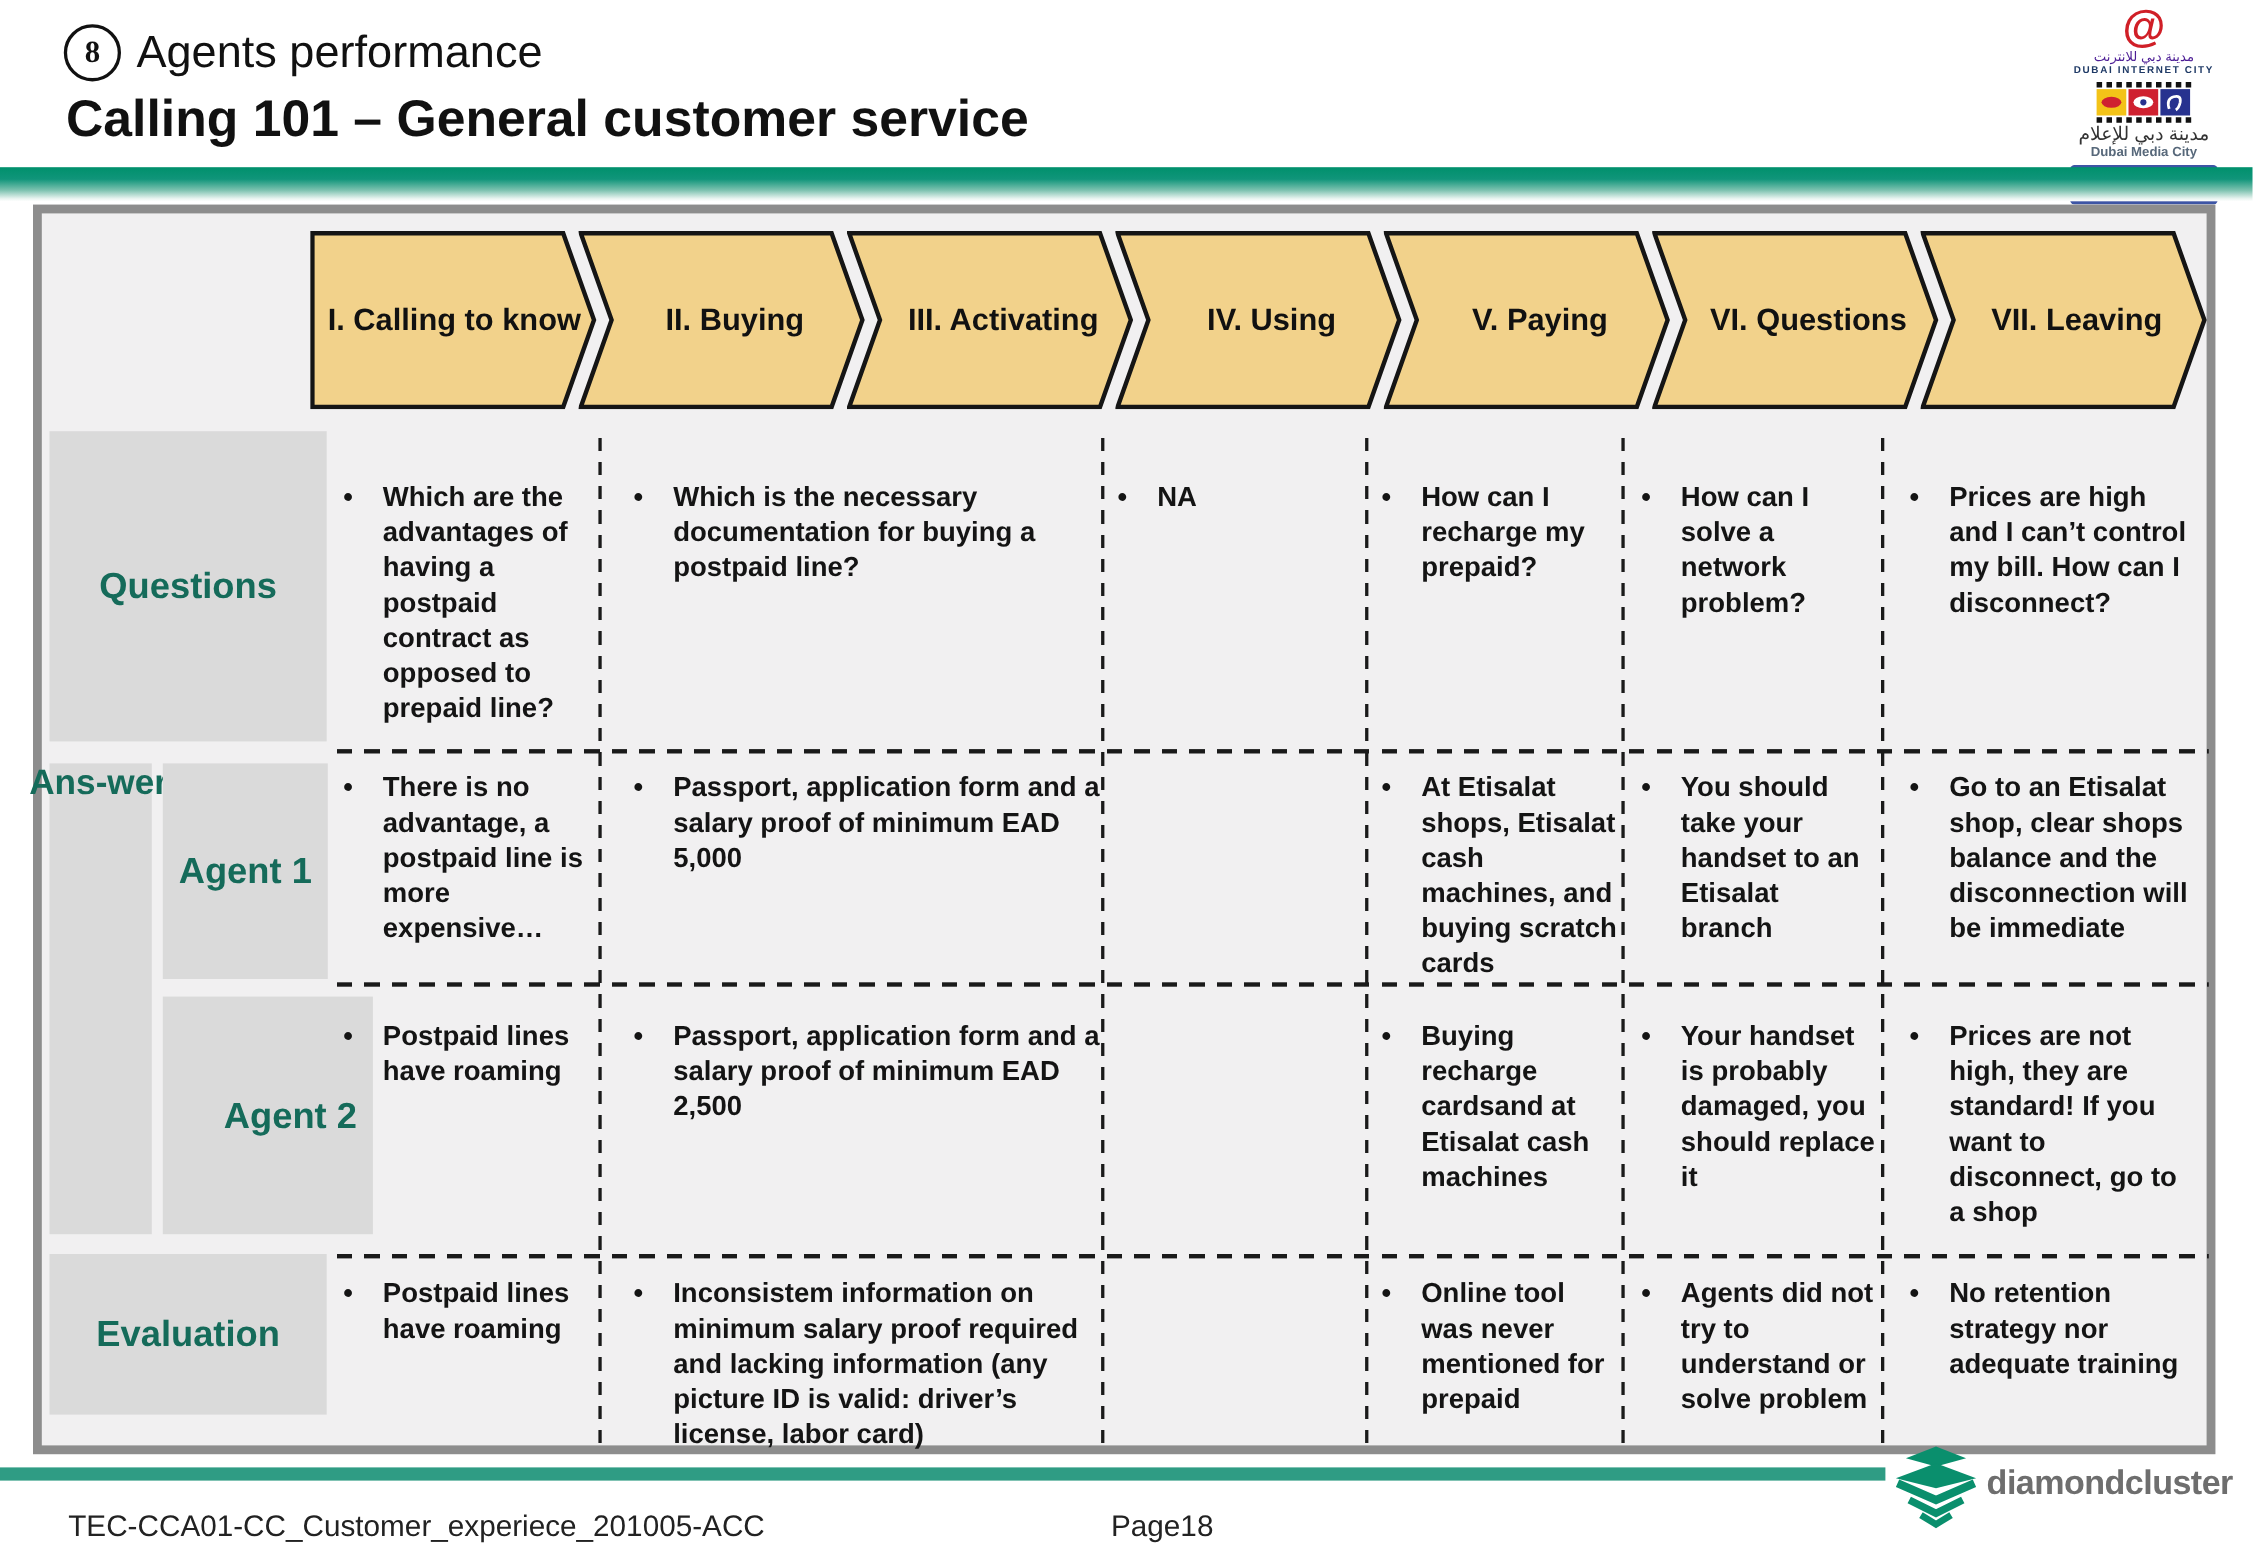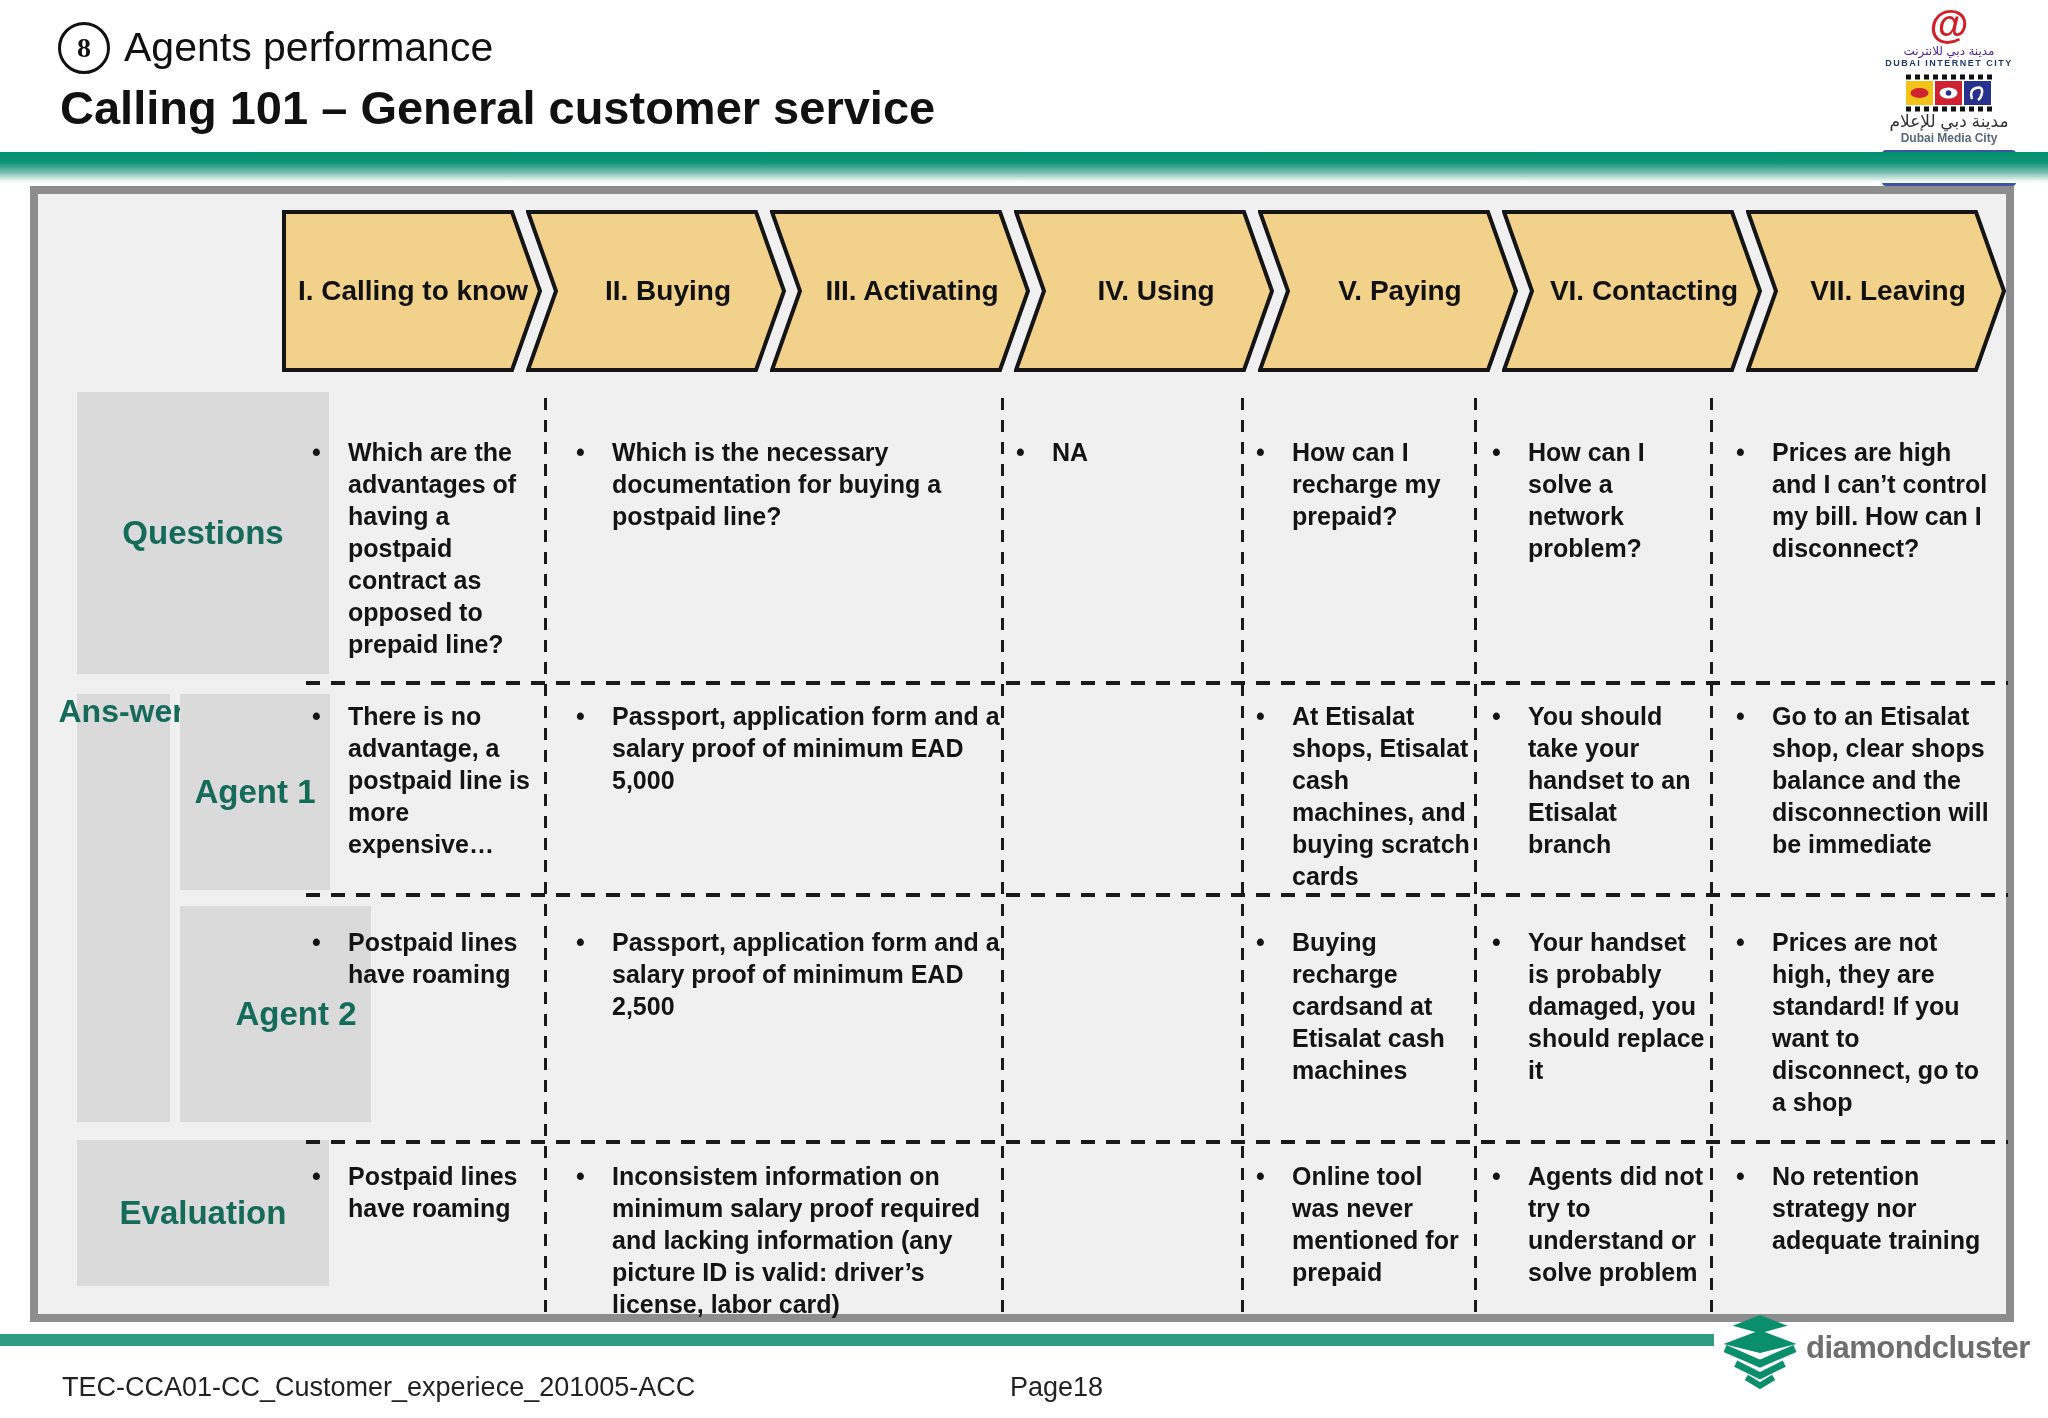--- a/index.html
+++ b/index.html
@@ -39,21 +39,21 @@
 
   
   .chevron{position:absolute;top:210px;height:162px;width:262px;}
   .chevron svg{position:absolute;inset:0;}
   .chevron .lbl{position:absolute;inset:0;display:flex;align-items:center;justify-content:center;
                 font-size:28px;font-weight:bold;color:#111;white-space:nowrap;}
   .chevron.notched .lbl{padding-left:22px;}
 
   
   .rowbox{position:absolute;background:#dadada;color:#156b5a;font-weight:bold;font-size:33px;
-          display:flex;align-items:center;justify-content:center;text-align:center;margin-left:32px;}
+          display:flex;align-items:center;justify-content:center;text-align:center;}
   .rowbox.vstrip{flex-direction:row;align-items:flex-start;justify-content:center;padding-left:14px;box-sizing:border-box;line-height:1.08;}
 
   
   .vline{position:absolute;top:398px;height:918px;width:3px;
          background:repeating-linear-gradient(to bottom,#1a1a1a 0 12px,transparent 12px 22px);}
   .hline{position:absolute;left:306px;width:1702px;height:4px;
          background:repeating-linear-gradient(to right,#1a1a1a 0 14px,transparent 14px 25px);}
 
   
   .cell{position:absolute;display:flex;font-size:25px;line-height:32px;font-weight:bold;color:#141414;}
@@ -138,21 +138,21 @@
   <div class="chevron notched" style="left:1258px">
     <svg viewBox="0 0 262 162" width="262" height="162">
       <polygon points="2,2 230,2 258,81 230,160 2,160 30,81" fill="#f2d28b" stroke="#151515" stroke-width="4"></polygon>
     </svg>
     <span class="lbl">V. Paying</span>
   </div>
   <div class="chevron notched" style="left:1502px">
     <svg viewBox="0 0 262 162" width="262" height="162">
       <polygon points="2,2 230,2 258,81 230,160 2,160 30,81" fill="#f2d28b" stroke="#151515" stroke-width="4"></polygon>
     </svg>
-    <span class="lbl">VI. Contacting</span>
+    <span class="lbl">VI. Questions</span>
   </div>
   <div class="chevron notched" style="left:1746px">
     <svg viewBox="0 0 262 162" width="262" height="162">
       <polygon points="2,2 230,2 258,81 230,160 2,160 30,81" fill="#f2d28b" stroke="#151515" stroke-width="4"></polygon>
     </svg>
     <span class="lbl">VII. Leaving</span>
   </div>
 
   <div class="rowbox" style="left:45px;top:392px;width:252px;height:282px;">Questions</div>
   <div class="rowbox vstrip" style="left:45px;top:694px;width:93px;height:428px;font-size:32px;">

